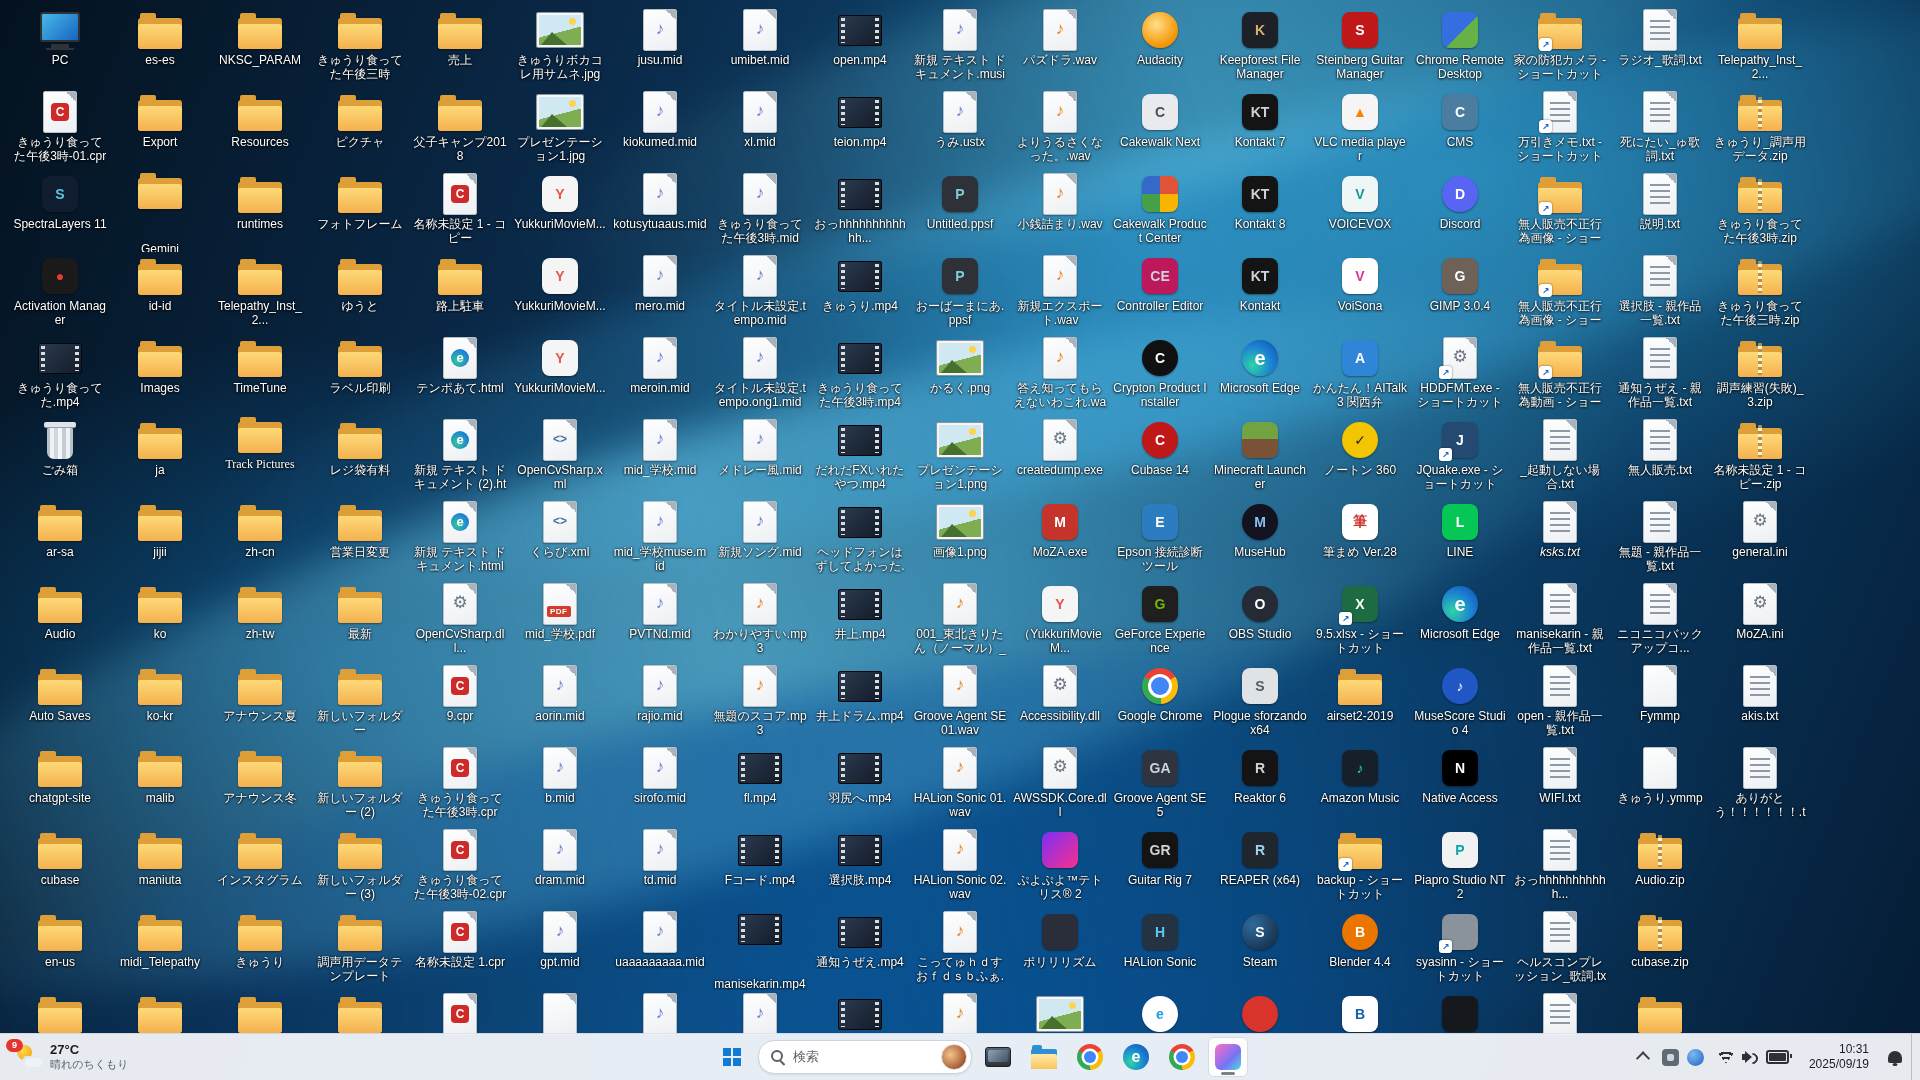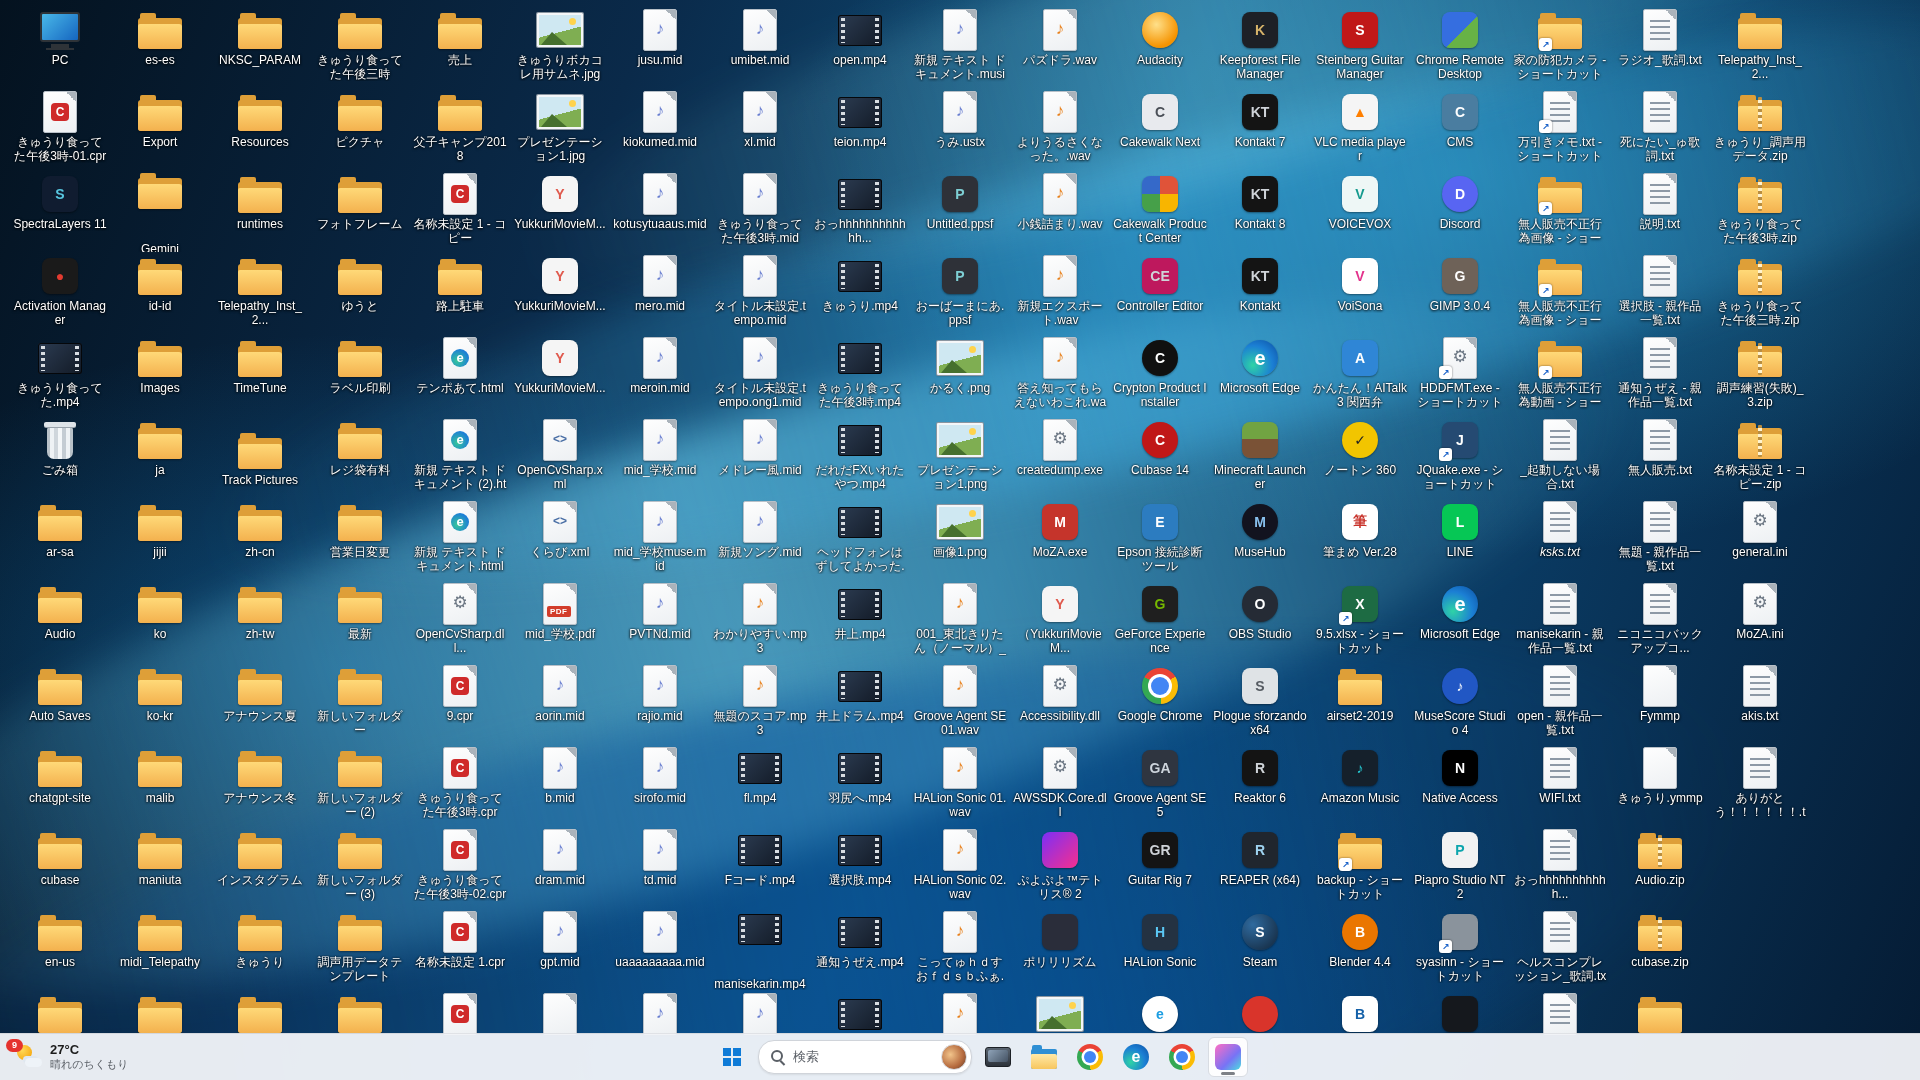--- a/index.html
+++ b/index.html
@@ -389,21 +389,21 @@
           <div class="k k-folder"></div>
         </div>
         <div class="lbl">Telepathy_Inst_2...</div>
       </div>
       <div class="cell" style="left: 210px; top: 336px;">
         <div class="ic">
           <div class="k k-folder"></div>
         </div>
         <div class="lbl">TimeTune</div>
       </div>
-      <div class="cell" style="left: 210px; top: 428px;">
+      <div class="cell" style="left: 210px; top: 412px; font-family: Liberation Serif, serif;">
         <div class="ic">
           <div class="k k-folder"></div>
         </div>
         <div class="lbl">Track Pictures</div>
       </div>
       <div class="cell" style="left: 210px; top: 500px;">
         <div class="ic">
           <div class="k k-folder"></div>
         </div>
         <div class="lbl">zh-cn</div>
@@ -1661,14 +1661,36 @@
         <span class="mini-edge"></span>
       </button>
       <button class="tbtn">
         <span class="mini-chrome"></span>
       </button>
       <button class="tbtn active">
         <span class="mini-active"></span>
       </button>
     </div>
 
+    <div class="tb-right">
+      <button class="tbtn sm">
+        <span class="chev"></span>
+      </button>
+      <span class="tray-ic t1"></span>
+      <span class="tray-ic t2"></span>
+      <button class="tbtn sys">
+        <span class="wifi"></span>
+        <span class="vol">
+            <b></b>
+          </span>
+        <span class="bat"></span>
+      </button>
+      <button class="tbtn clock">
+        <span>10:31</span>
+        <span>2025/09/19</span>
+      </button>
+      <button class="tbtn sm">
+        <span class="bell"></span>
+      </button>
+      <span class="sliver"></span>
+    </div>
   </div>
 </div>
 
 </body></html>

